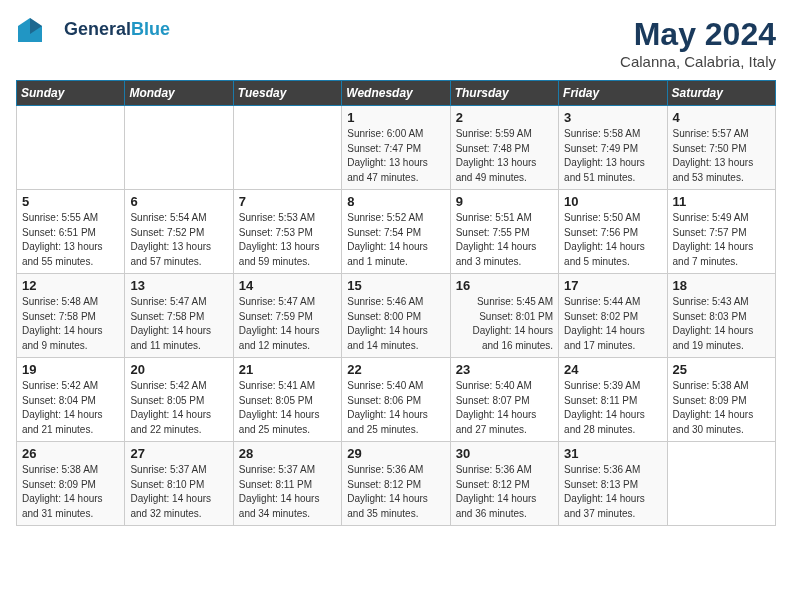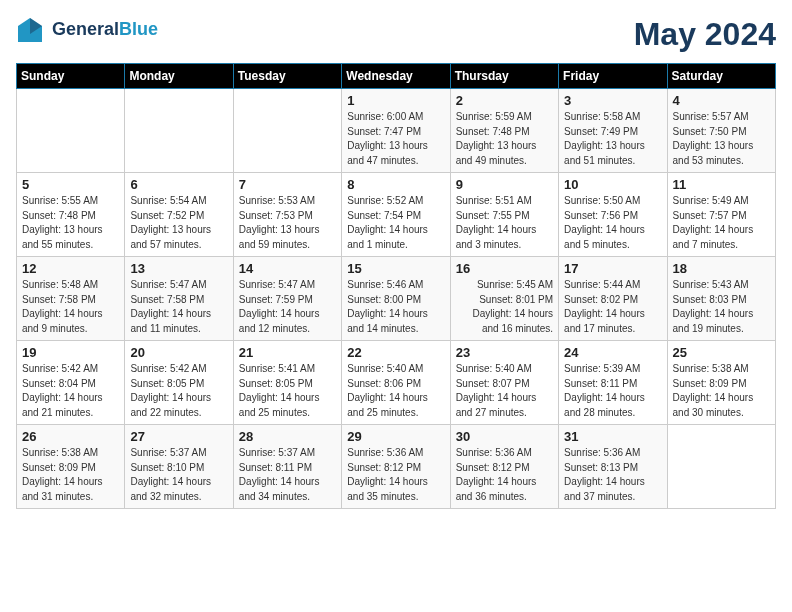--- a/index.html
+++ b/index.html
@@ -12,21 +12,21 @@
     }
     .header {
       display: flex;
       justify-content: space-between;
       align-items: flex-start;
       margin-bottom: 10px;
     }
     .logo {
       display: flex;
       align-items: center;
-      gap: 8px;
+      gap: 20px;
     }
     .logo-text {
       font-size: 18px;
       font-weight: bold;
       color: #1a3a5c;
       line-height: 1.1;
     }
     .logo-text span {
       color: #2196c4;
     }
@@ -46,26 +46,27 @@
     .location-title {
       font-size: 15px;
       color: #444;
     }
     .calendar {
       width: 100%;
       border-collapse: collapse;
       font-size: 11px;
     }
     .calendar thead th {
-      background: #000000;
+      background: #404040;
       color: #fff;
       padding: 5px 4px;
       text-align: left;
       font-size: 12px;
       border: 1px solid #1a7aaa;
+      font-style: italic;
     }
     .calendar tbody td {
       vertical-align: top;
       border: 1px solid #ccc;
       padding: 4px 5px;
       width: 108px;
       min-height: 80px;
       background: #fff;
     }
     .calendar tbody tr:nth-child(odd) td {
@@ -95,20 +96,21 @@
     <svg class="logo-icon" viewBox="0 0 28 28">
       <polygon points="14,2 26,10 26,26 2,26 2,10" fill="#2196c4"></polygon>
       <polygon points="14,2 26,10 14,18" fill="#1a3a5c" opacity="0.5"></polygon>
     </svg>
     <div class="logo-text">
       <div>General<span>Blue</span></div>
     </div>
   </div>
   <div class="title-block">
     <div class="month-title">May 2024</div>
+    <div class="location-title">Calanna, Calabria, Italy</div>
   </div>
 </div>
 
 <table class="calendar">
   <thead>
     <tr>
         <th>Sunday</th>
         <th>Monday</th>
         <th>Tuesday</th>
         <th>Wednesday</th>
@@ -148,21 +150,21 @@
           <div class="day-info" style="white-space: pre-line;">Sunrise: 5:57 AM
 Sunset: 7:50 PM
 Daylight: 13 hours
 and 53 minutes.</div>
         </td>
       </tr>
       <tr>
         <td>
           <span class="day-number">5</span>
           <div class="day-info" style="white-space: pre-line;">Sunrise: 5:55 AM
-Sunset: 7:48 PM
+Sunset: 6:51 PM
 Daylight: 13 hours
 and 55 minutes.</div>
         </td>
         <td>
           <span class="day-number">6</span>
           <div class="day-info" style="white-space: pre-line;">Sunrise: 5:54 AM
 Sunset: 7:52 PM
 Daylight: 13 hours
 and 57 minutes.</div>
         </td>

